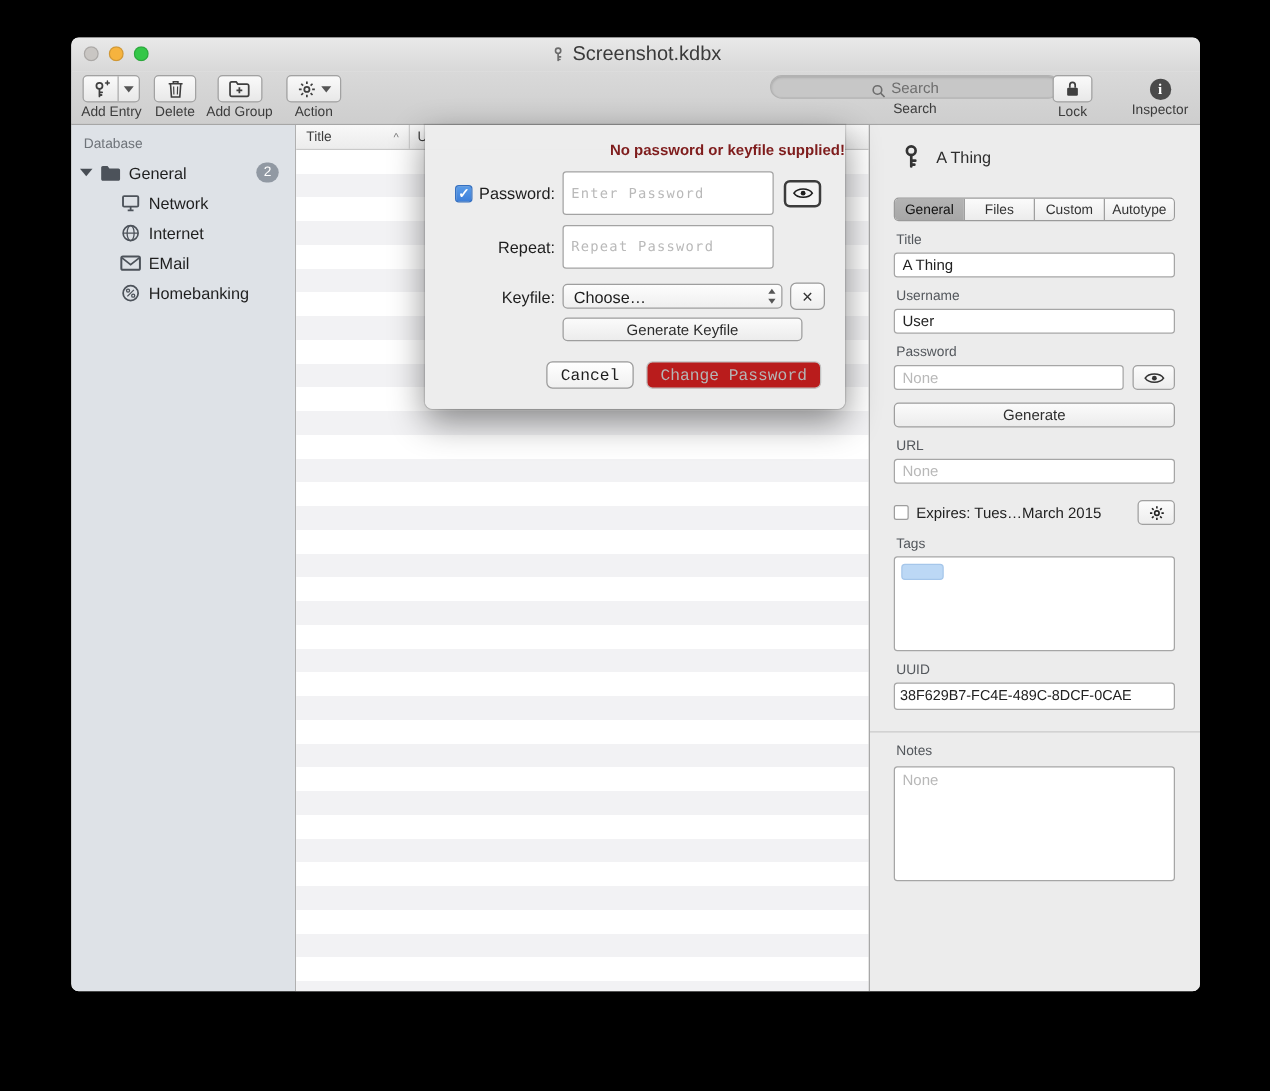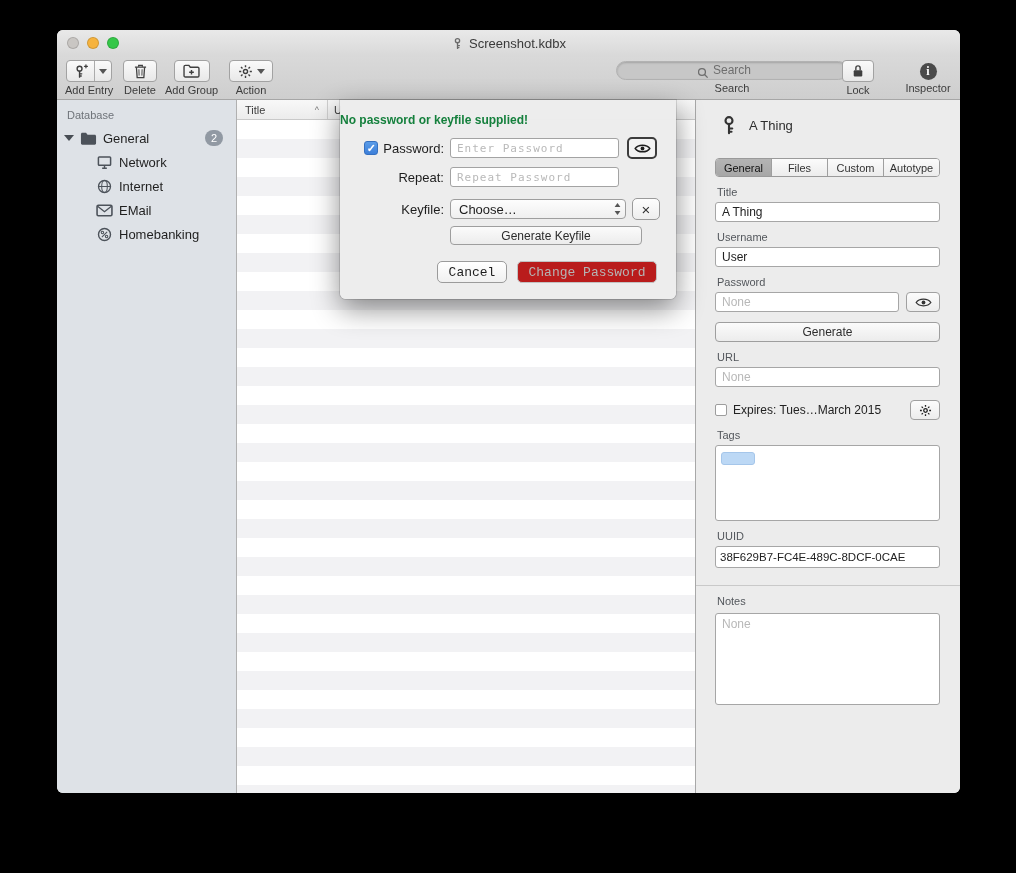--- a/index.html
+++ b/index.html
@@ -19,21 +19,21 @@
   
   .titlebar {
     height:27px; background:linear-gradient(#e9e9e9,#d8d8d8);
     display:flex; align-items:center; position:relative;
   }
   .traffic { position:absolute; left:10px; top:7px; display:flex; gap:8px; }
   .tl { width:12px; height:12px; border-radius:50%; display:inline-block; border:1px solid rgba(0,0,0,.15); }
   .tl.close { background:#c9c6c3; }
   .tl.min   { background:#f6b33e; }
   .tl.zoom  { background:#34c748; }
-  .title-wrap { margin:0 auto; display:flex; align-items:center; gap:5px; color:#3a3a3a; font-size:13px; }
+  .title-wrap { margin:0 auto; display:flex; align-items:center; gap:5px; color:#3a3a3a; font-size:16px; }
   .title-wrap svg { width:13px; height:13px; color:#6a6a6a; }
   
   .toolbar {
     position:relative; height:43px;
     background:linear-gradient(#d9d9d9,#cecece);
     border-bottom:1px solid #a6a6a6;
   }
   .titem { position:absolute; top:3px; display:flex; flex-direction:column; align-items:center; }
   .tlabel { font-size:11px; color:#3c3c3c; margin-top:2px; white-space:nowrap; }
   .bezel {
@@ -134,31 +134,31 @@
     font-size:12px; color:#222; padding:3px 6px; resize:none; outline:none; margin-top:2px;
     font-family:"Liberation Sans", sans-serif;
   }
   
   .dialog {
     position:absolute; left:283px; top:70px; width:336px; z-index:40;
     background:rgba(237,237,237,.98); border-radius:0 0 6px 6px;
     box-shadow:0 10px 28px rgba(0,0,0,.45), 0 0 0 1px rgba(0,0,0,.12);
     padding-bottom:16px;
   }
-  .dlg-msg { margin-top:13px; text-align:left; font-size:12px; font-weight:bold; color:#15803d; }
+  .dlg-msg { margin-top:13px; text-align:right; font-size:12px; font-weight:bold; color:#7f1d1d; }
   .drow { display:flex; align-items:center; margin:8px 0 0 20px; }
   .lbl-zone { width:84px; display:flex; justify-content:flex-end; align-items:center; gap:5px; flex:0 0 auto; }
   .dlabel { font-size:13px; color:#1d1d1d; white-space:nowrap; }
   .cb-checked {
     width:14px; height:14px; border-radius:3px; flex:0 0 auto;
     background:linear-gradient(#5a9ce8,#3d7fd9); border:1px solid #3570c0;
     color:#fff; font-size:11px; font-weight:bold; line-height:13px; text-align:center;
   }
   .dfield {
-    width:169px; height:20px; margin-left:6px; border:1px solid #a3a3a3; border-radius:3px;
+    width:169px; height:35px; margin-left:6px; border:1px solid #a3a3a3; border-radius:3px;
     background:#fff; font-size:11px; padding:0 6px; outline:none;
     font-family:"DejaVu Sans Mono", monospace; letter-spacing:1px; color:#222;
   }
   .dfield::placeholder { color:#b9b9b9; }
   .deye {
     width:30px; height:22px; margin-left:8px; border:2px solid #3c3c3c; border-radius:5px;
     background:#f3f3f3; display:flex; align-items:center; justify-content:center; color:#1e1e1e;
   }
   .deye svg { width:17px; height:11px; }
   .popup {

